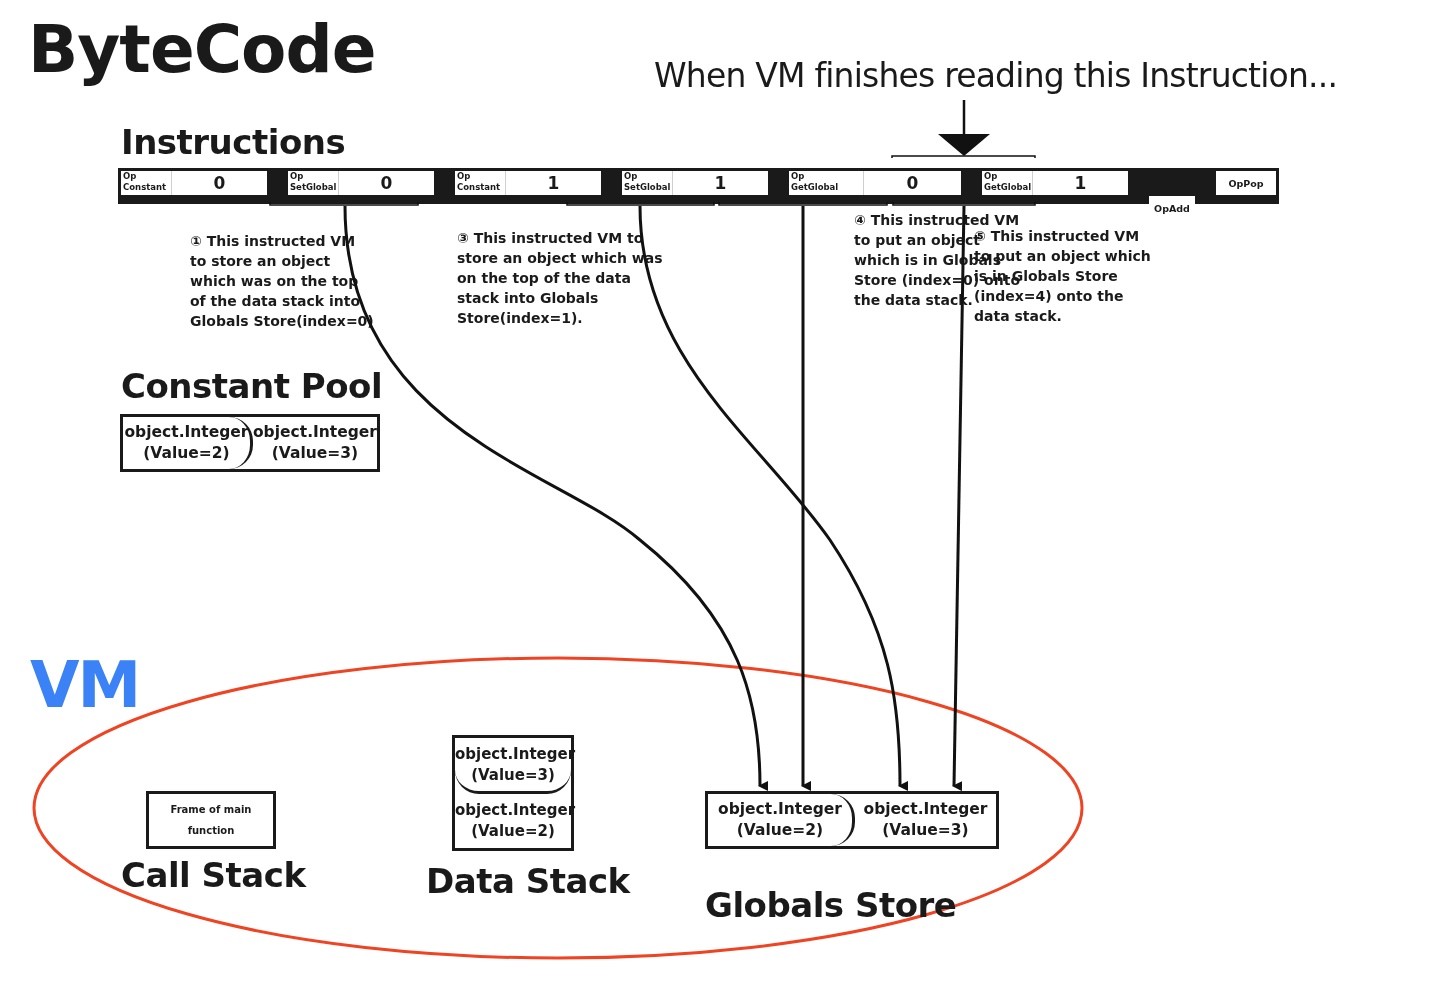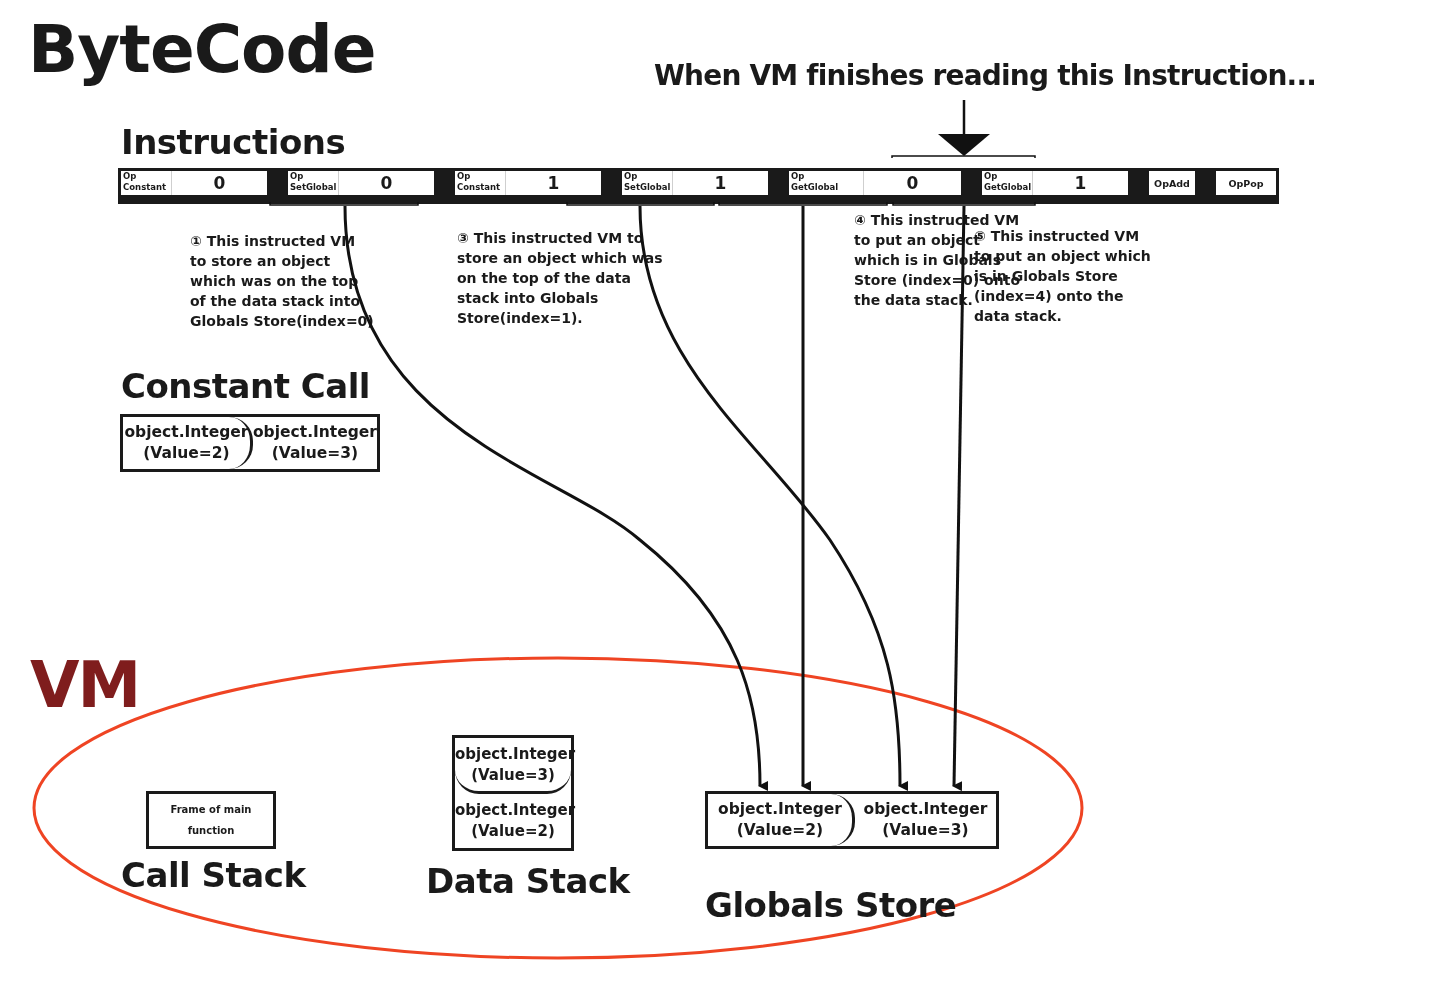--- a/index.html
+++ b/index.html
@@ -1,30 +1,30 @@
 <!DOCTYPE html>
 <html><head>
 <meta charset="utf-8">
 <style>
   html, body { margin:0; padding:0; background:#ffffff; }
   body { width:1440px; height:1000px; position:relative; overflow:hidden;
          font-family:"DejaVu Sans", sans-serif; color:#1a1a1a; }
   .abs { position:absolute; }
   .title-main { left:28px; top:10px; font-size:66px; font-weight:bold; letter-spacing:-1px; line-height:80px; }
   .h2 { font-size:34px; font-weight:bold; line-height:40px; letter-spacing:-0.5px; }
-  .heading-note { left:654px; top:54px; font-size:28px; font-weight:bold; line-height:44px; letter-spacing:-0.8px; white-space:nowrap; }
+  .heading-note { left:654px; top:54px; font-size:33px; font-weight:normal; line-height:44px; letter-spacing:-0.8px; white-space:nowrap; }
   .instr-row { left:118px; top:168px; height:30px; display:flex; border:3px solid #1a1a1a; background:#1a1a1a; gap:21px; }
   .instr { background:#fff; display:flex; height:24px; }
   .instr .op { font-size:8.5px; font-weight:bold; line-height:11px; padding-left:2px; width:48px; border-right:1px solid #cfcfcf; white-space:nowrap; }
   .instr .operand { font-size:17px; font-weight:bold; display:flex; align-items:center; justify-content:center; }
   .instr.single { justify-content:center; align-items:center; font-size:9.5px; font-weight:bold; }
   .note { font-size:14px; font-weight:bold; line-height:20px; white-space:pre; }
   .box { border:3px solid #1a1a1a; background:#fff; display:flex; }
   .cell { font-size:15.5px; font-weight:bold; line-height:21px; text-align:center; display:flex; flex-direction:column; justify-content:center;border-radius:24px; }
-  .vm-label { left:30px; top:645px; font-size:64px; font-weight:bold; color:#7f1d1d; line-height:80px; letter-spacing:-2px; }
+  .vm-label { left:30px; top:645px; font-size:64px; font-weight:bold; color:#3b82f6; line-height:80px; letter-spacing:-2px; }
   .h3 { font-size:34px; font-weight:bold; line-height:40px; letter-spacing:-0.5px; white-space:nowrap; }
   svg.overlay { position:absolute; left:0; top:0; width:1440px; height:1000px; pointer-events:none; }
 </style>
 </head>
 <body>
 
 <div class="abs title-main">ByteCode</div>
 <div class="abs heading-note">When VM finishes reading this Instruction...</div>
 
 <div class="abs h2" style="left:121px; top:122px;">Instructions</div>
@@ -47,21 +47,21 @@
     <div class="operand" style="flex:1;">1</div>
   </div>
   <div class="instr" style="width:172px;">
     <div class="op" style="width:72px;"><span>Op</span><br><span>GetGlobal</span></div>
     <div class="operand" style="flex:1;">0</div>
   </div>
   <div class="instr" style="width:146px;">
     <div class="op"><span>Op</span><br><span>GetGlobal</span></div>
     <div class="operand" style="flex:1;">1</div>
   </div>
-  <div class="instr single" style="width:46px;">OpAdd</div>
+  <div class="instr single" style="width:46px;margin-top:25px;">OpAdd</div>
   <div class="instr single" style="width:60px;">OpPop</div>
 </div>
 
 <div class="abs note" style="left:190px; top:231px;">① This instructed VM
 to store an object
 which was on the top
 of the data stack into
 Globals Store(index=0)</div>
 <div class="abs note" style="left:457px; top:228px;">③ This instructed VM to
 store an object which was
@@ -72,21 +72,21 @@
 to put an object
 which is in Globals
 Store (index=0) onto
 the data stack.</div>
 <div class="abs note" style="left:974px; top:226px;">⑤ This instructed VM
 to put an object which
 is in Globals Store
 (index=4) onto the
 data stack.</div>
 
-<div class="abs h2" style="left:121px; top:366px;">Constant Call</div>
+<div class="abs h2" style="left:121px; top:366px;">Constant Pool</div>
 <div class="abs box" style="left:120px; top:414px; width:254px; height:52px;">
   <div class="cell" style="width:127px; border-right:3px solid #1a1a1a;">
     <span>object.Integer</span>
       <span>(Value=2)</span>
   </div>
   <div class="cell" style="flex:1;">
     <span>object.Integer</span>
       <span>(Value=3)</span>
   </div>
 </div>

